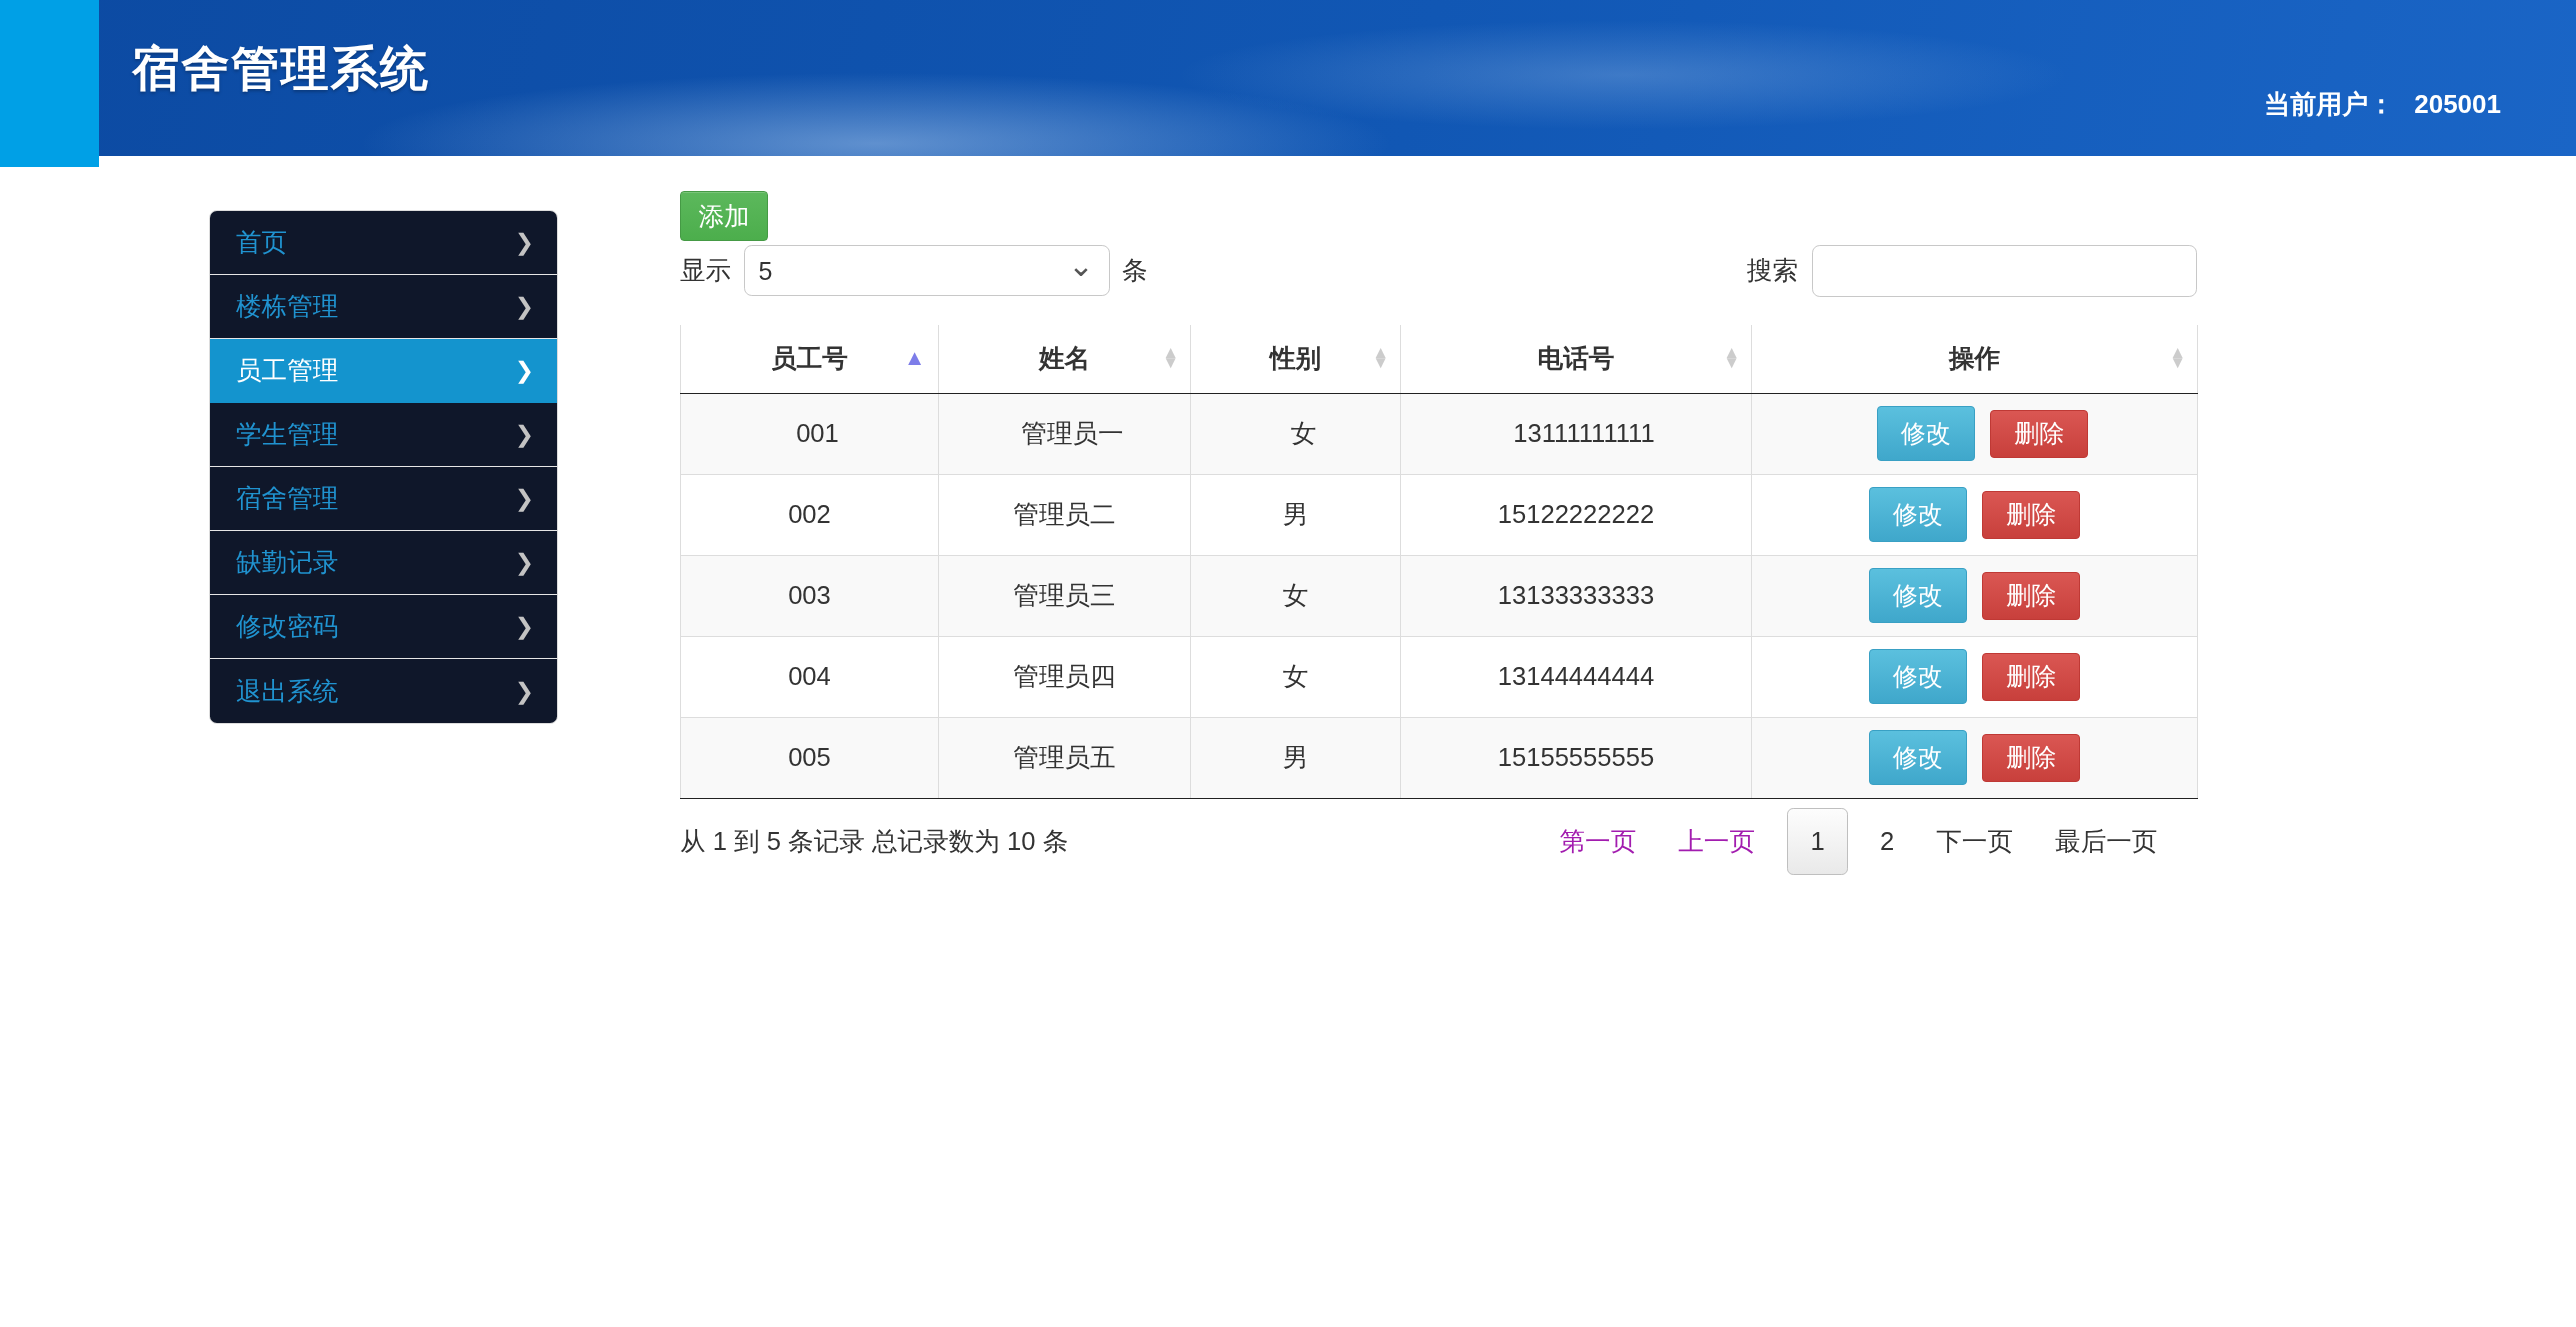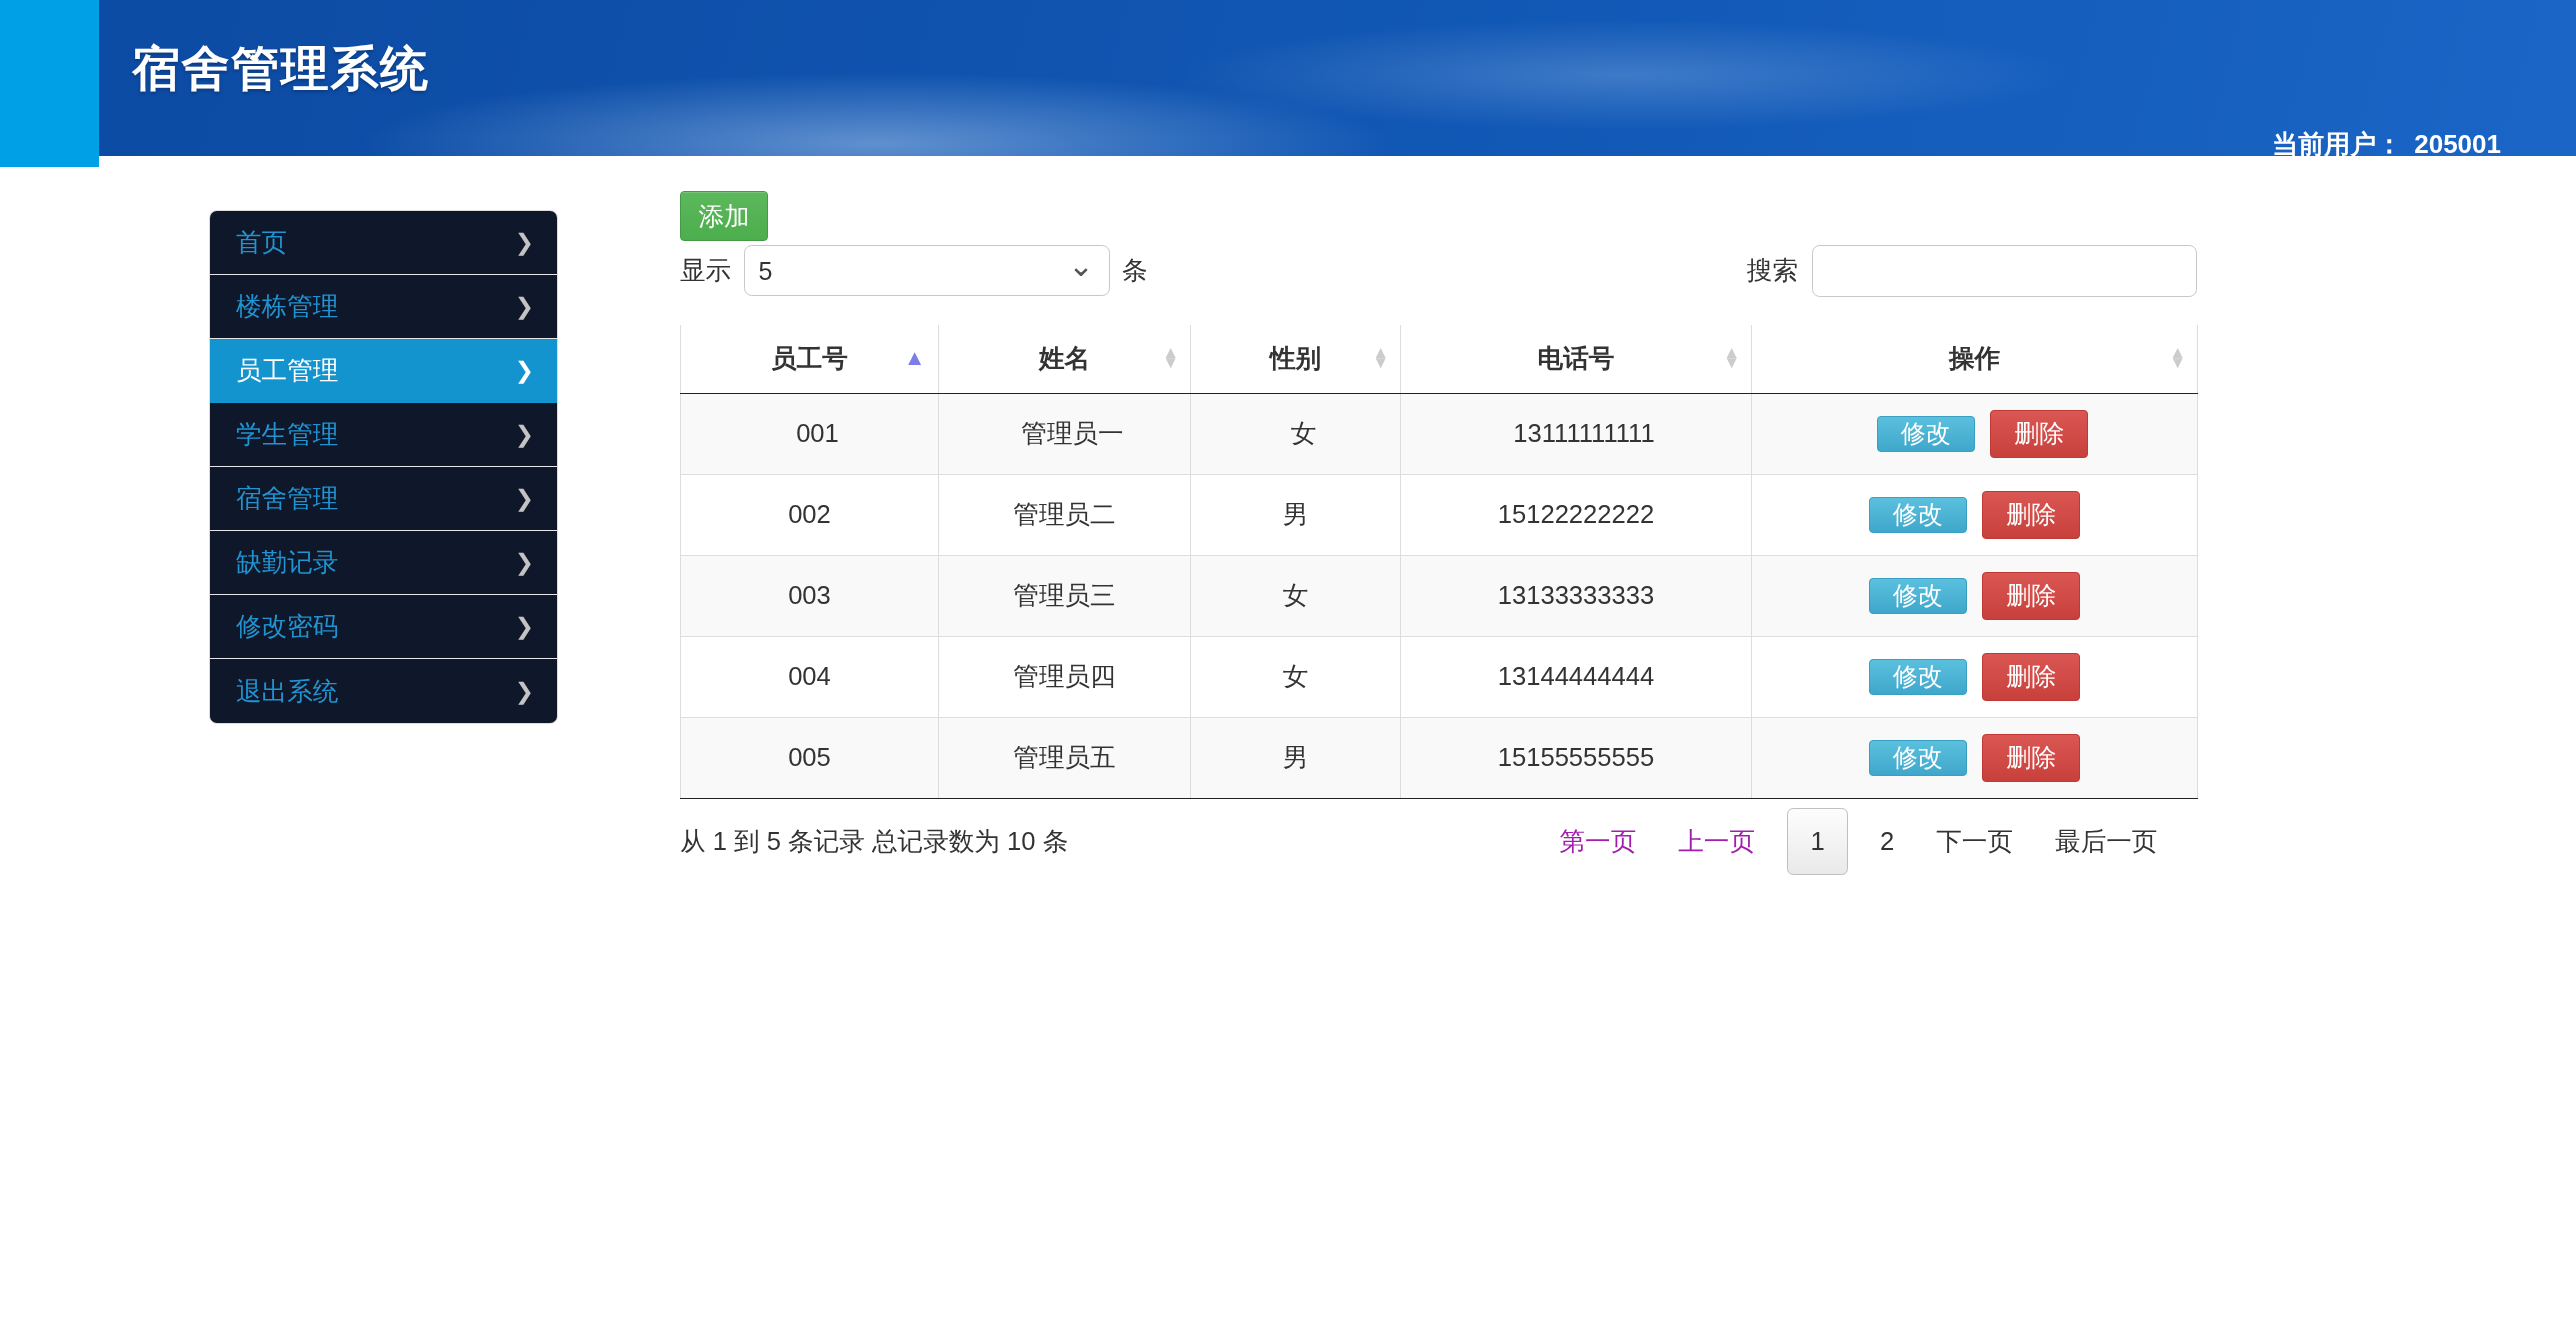--- a/index.html
+++ b/index.html
@@ -25,21 +25,21 @@
   }
   .header-title {
     position:absolute; left:132px; top:37px;
     font-size:48px; font-weight:bold; color:#ffffff;
     letter-spacing:1.6px; text-shadow:0 1.6px 3.1px rgba(0,0,0,0.25);
     z-index:7;
   }
   .header-user {
     position:absolute; right:75px; top:87px;
     font-size:26px; font-weight:bold; color:#ffffff; z-index:7;
-    display:flex; gap:12px; align-items:center;margin-top:40px;
+    display:flex; gap:20px; align-items:center;
   }
 
   
   .sidebar {
     position:absolute; left:209px; top:210px; width:349px;
     background:#fff; border:0.8px solid #dcdcdc; border-radius:7.8px;
     overflow:hidden;
   }
   .sidebar-item {
     height:64px; display:flex; align-items:center; justify-content:space-between;
@@ -115,21 +115,21 @@
     position:absolute; right:12.4px; top:50%; transform:translateY(-54%);
     font-size:22px; color:#7d7de9; line-height:1;
   }
   .sort-both {
     position:absolute; right:11px; top:50%; transform:translateY(-50%);
     display:flex; flex-direction:column; line-height:0.62;
     font-size:17px; color:#cccccc;
   }
 
   .btn-edit {
-    width:98px; height:36px; margin:0 7.8px;
+    width:98px; height:55px; margin:0 7.8px;
     background:linear-gradient(#5bc0de,#3fa7cb);
     border:0.8px solid #39a0c4; font-size:25px;
   }
   .btn-del {
     width:98px; height:48px; margin:0 7.8px;
     background:linear-gradient(#da5753,#c8403c);
     border:0.8px solid #bf3935; font-size:25px;
   }
 
   

